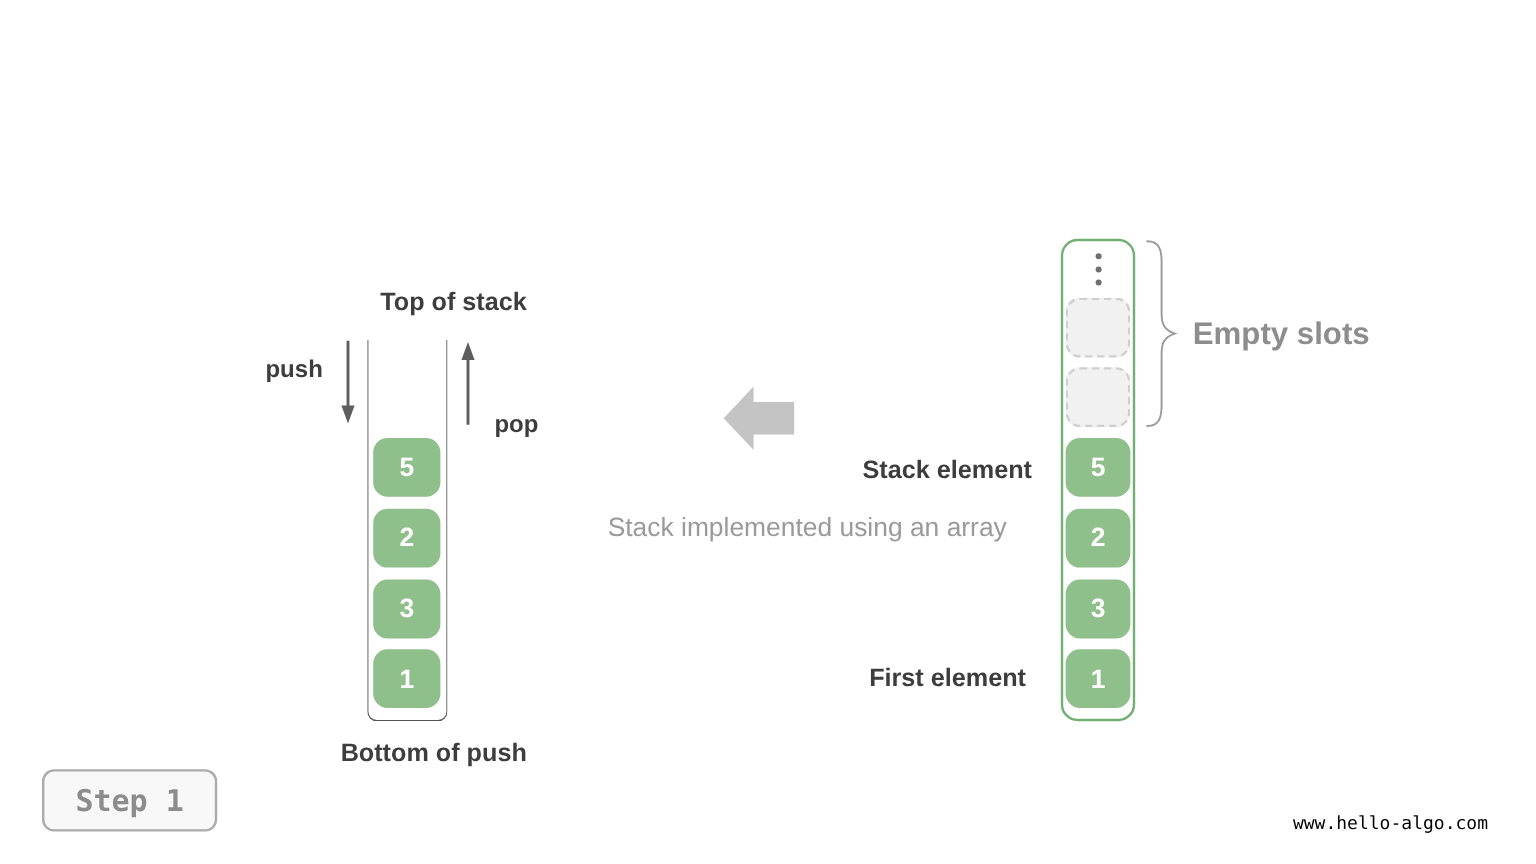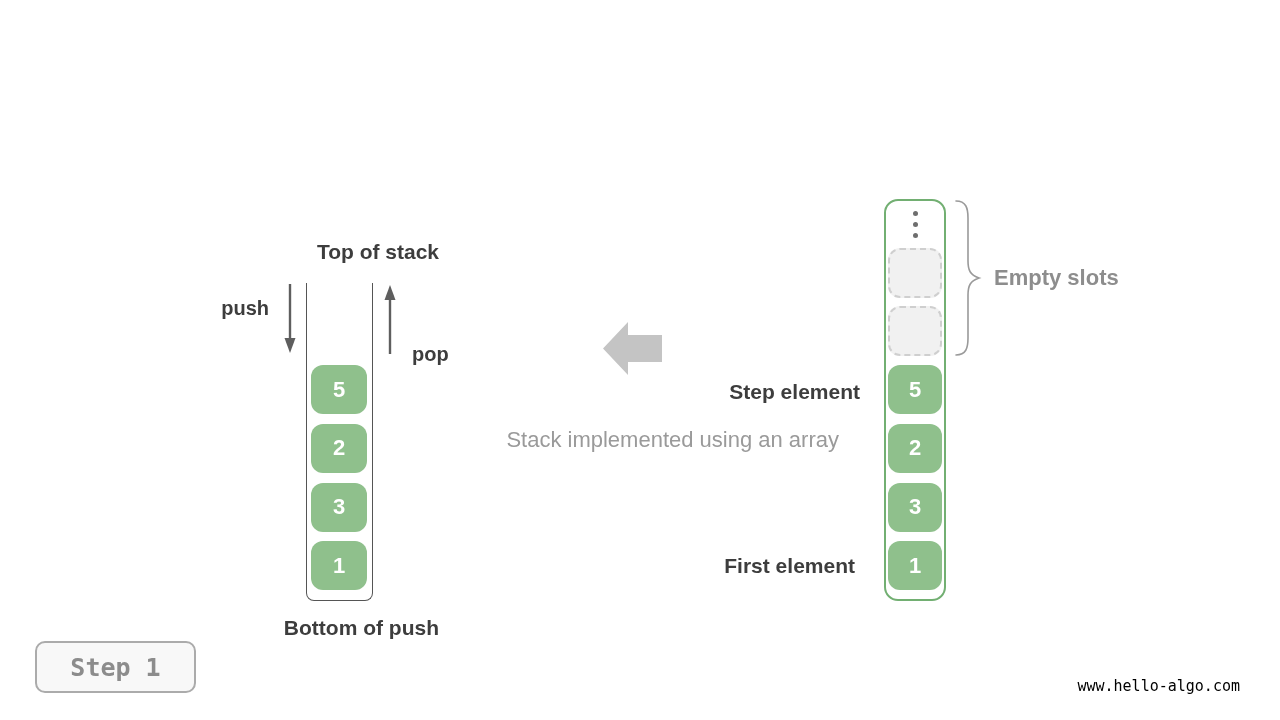--- a/index.html
+++ b/index.html
@@ -43,24 +43,24 @@
   .dots{
     position:absolute;left:0;top:10px;width:100%;
     display:flex;flex-direction:column;align-items:center;gap:6px;
   }
   .dot{width:5px;height:5px;border-radius:50%;background:#6e6e6e;}
   .slot{
     position:absolute;width:54px;height:50px;border-radius:12px;
     background:var(--slot-bg);border:2px dashed var(--slot-border);
   }
   .caption-text{font-size:22px;color:var(--gray-text);line-height:26px;}
-  .muted-bold{font-weight:bold;font-size:22px;color:var(--muted);line-height:24px;}
+  .muted-bold{font-weight:bold;font-size:26px;color:var(--muted);line-height:24px;}
 
   .step-badge{
-    left:35px;top:641px;width:161px;height:52px;
+    left:35px;top:641px;width:146px;height:52px;
     background:#f8f8f8;border:2px solid #ababab;border-radius:10px;
     display:flex;align-items:center;justify-content:center;
     font-family:"DejaVu Sans Mono", monospace;font-weight:bold;font-size:25px;color:#8c8c8c;
   }
   .watermark{
     right:40px;top:677px;
     font-family:"DejaVu Sans Mono", monospace;font-size:15px;color:#000000;
   }
 </style>
 </head>
@@ -111,19 +111,19 @@
       <div class="cell" style="width: 54px; left: 2px; top: 222.8px;">2</div>
       <div class="cell" style="width: 54px; left: 2px; top: 281.6px;">3</div>
       <div class="cell" style="width: 54px; left: 2px; top: 340.4px;">1</div>
     </div>
 
   <svg class="abs" style="left:952px;top:199px;" width="30" height="160" viewBox="0 0 30 160">
     <path d="M 4 2 C 14 2 16 9 16 19 L 16 62 C 16 71 18 76 27 79 C 18 82 16 87 16 96 L 16 139 C 16 149 14 156 4 156" fill="none" stroke="#9a9a9a" stroke-width="1.6" stroke-linecap="round"></path>
   </svg>
   <div class="abs muted-bold" style="left:994px;top:266px;width:200px;">Empty slots</div>
 
-  <div class="abs bold-label right" style="left:660px;top:380px;width:200px;">Step element</div>
+  <div class="abs bold-label right" style="left:660px;top:380px;width:200px;">Stack element</div>
   <div class="abs bold-label right" style="left:655px;top:554px;width:200px;">First element</div>
 
   <div class="abs step-badge">Step 1</div>
   <div class="abs watermark">www.hello-algo.com</div>
 
 </div>
 
 </body></html>

